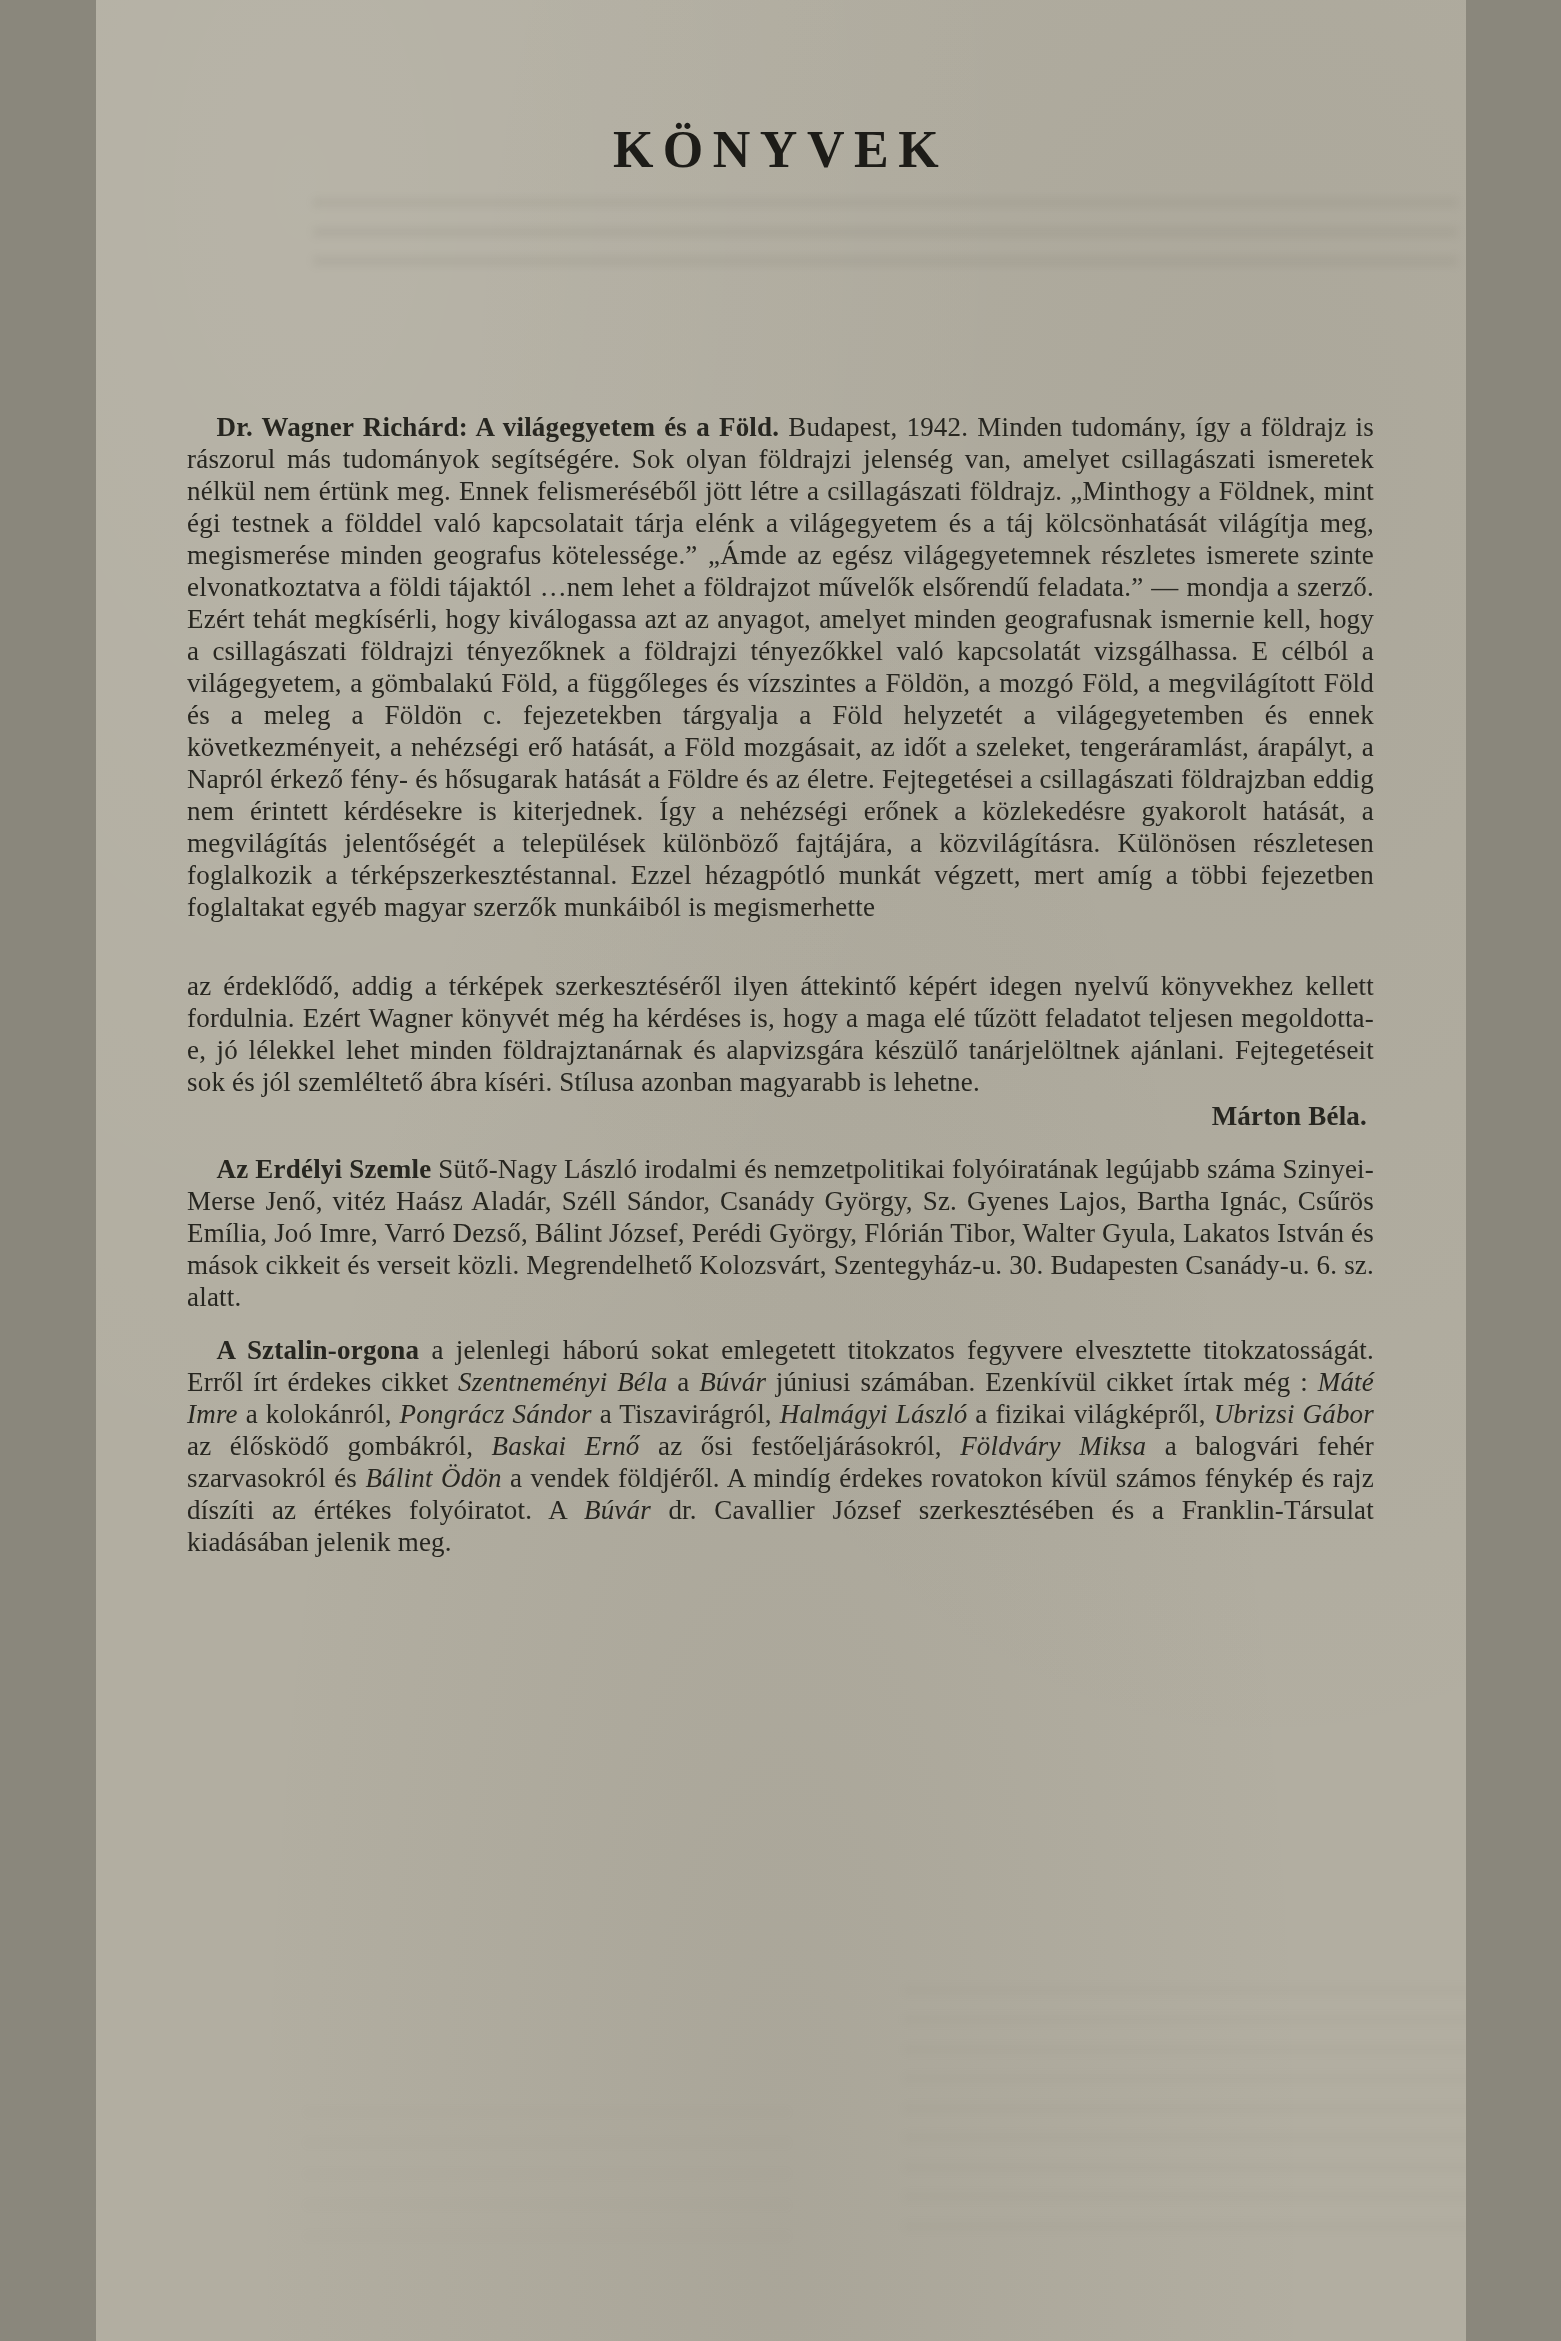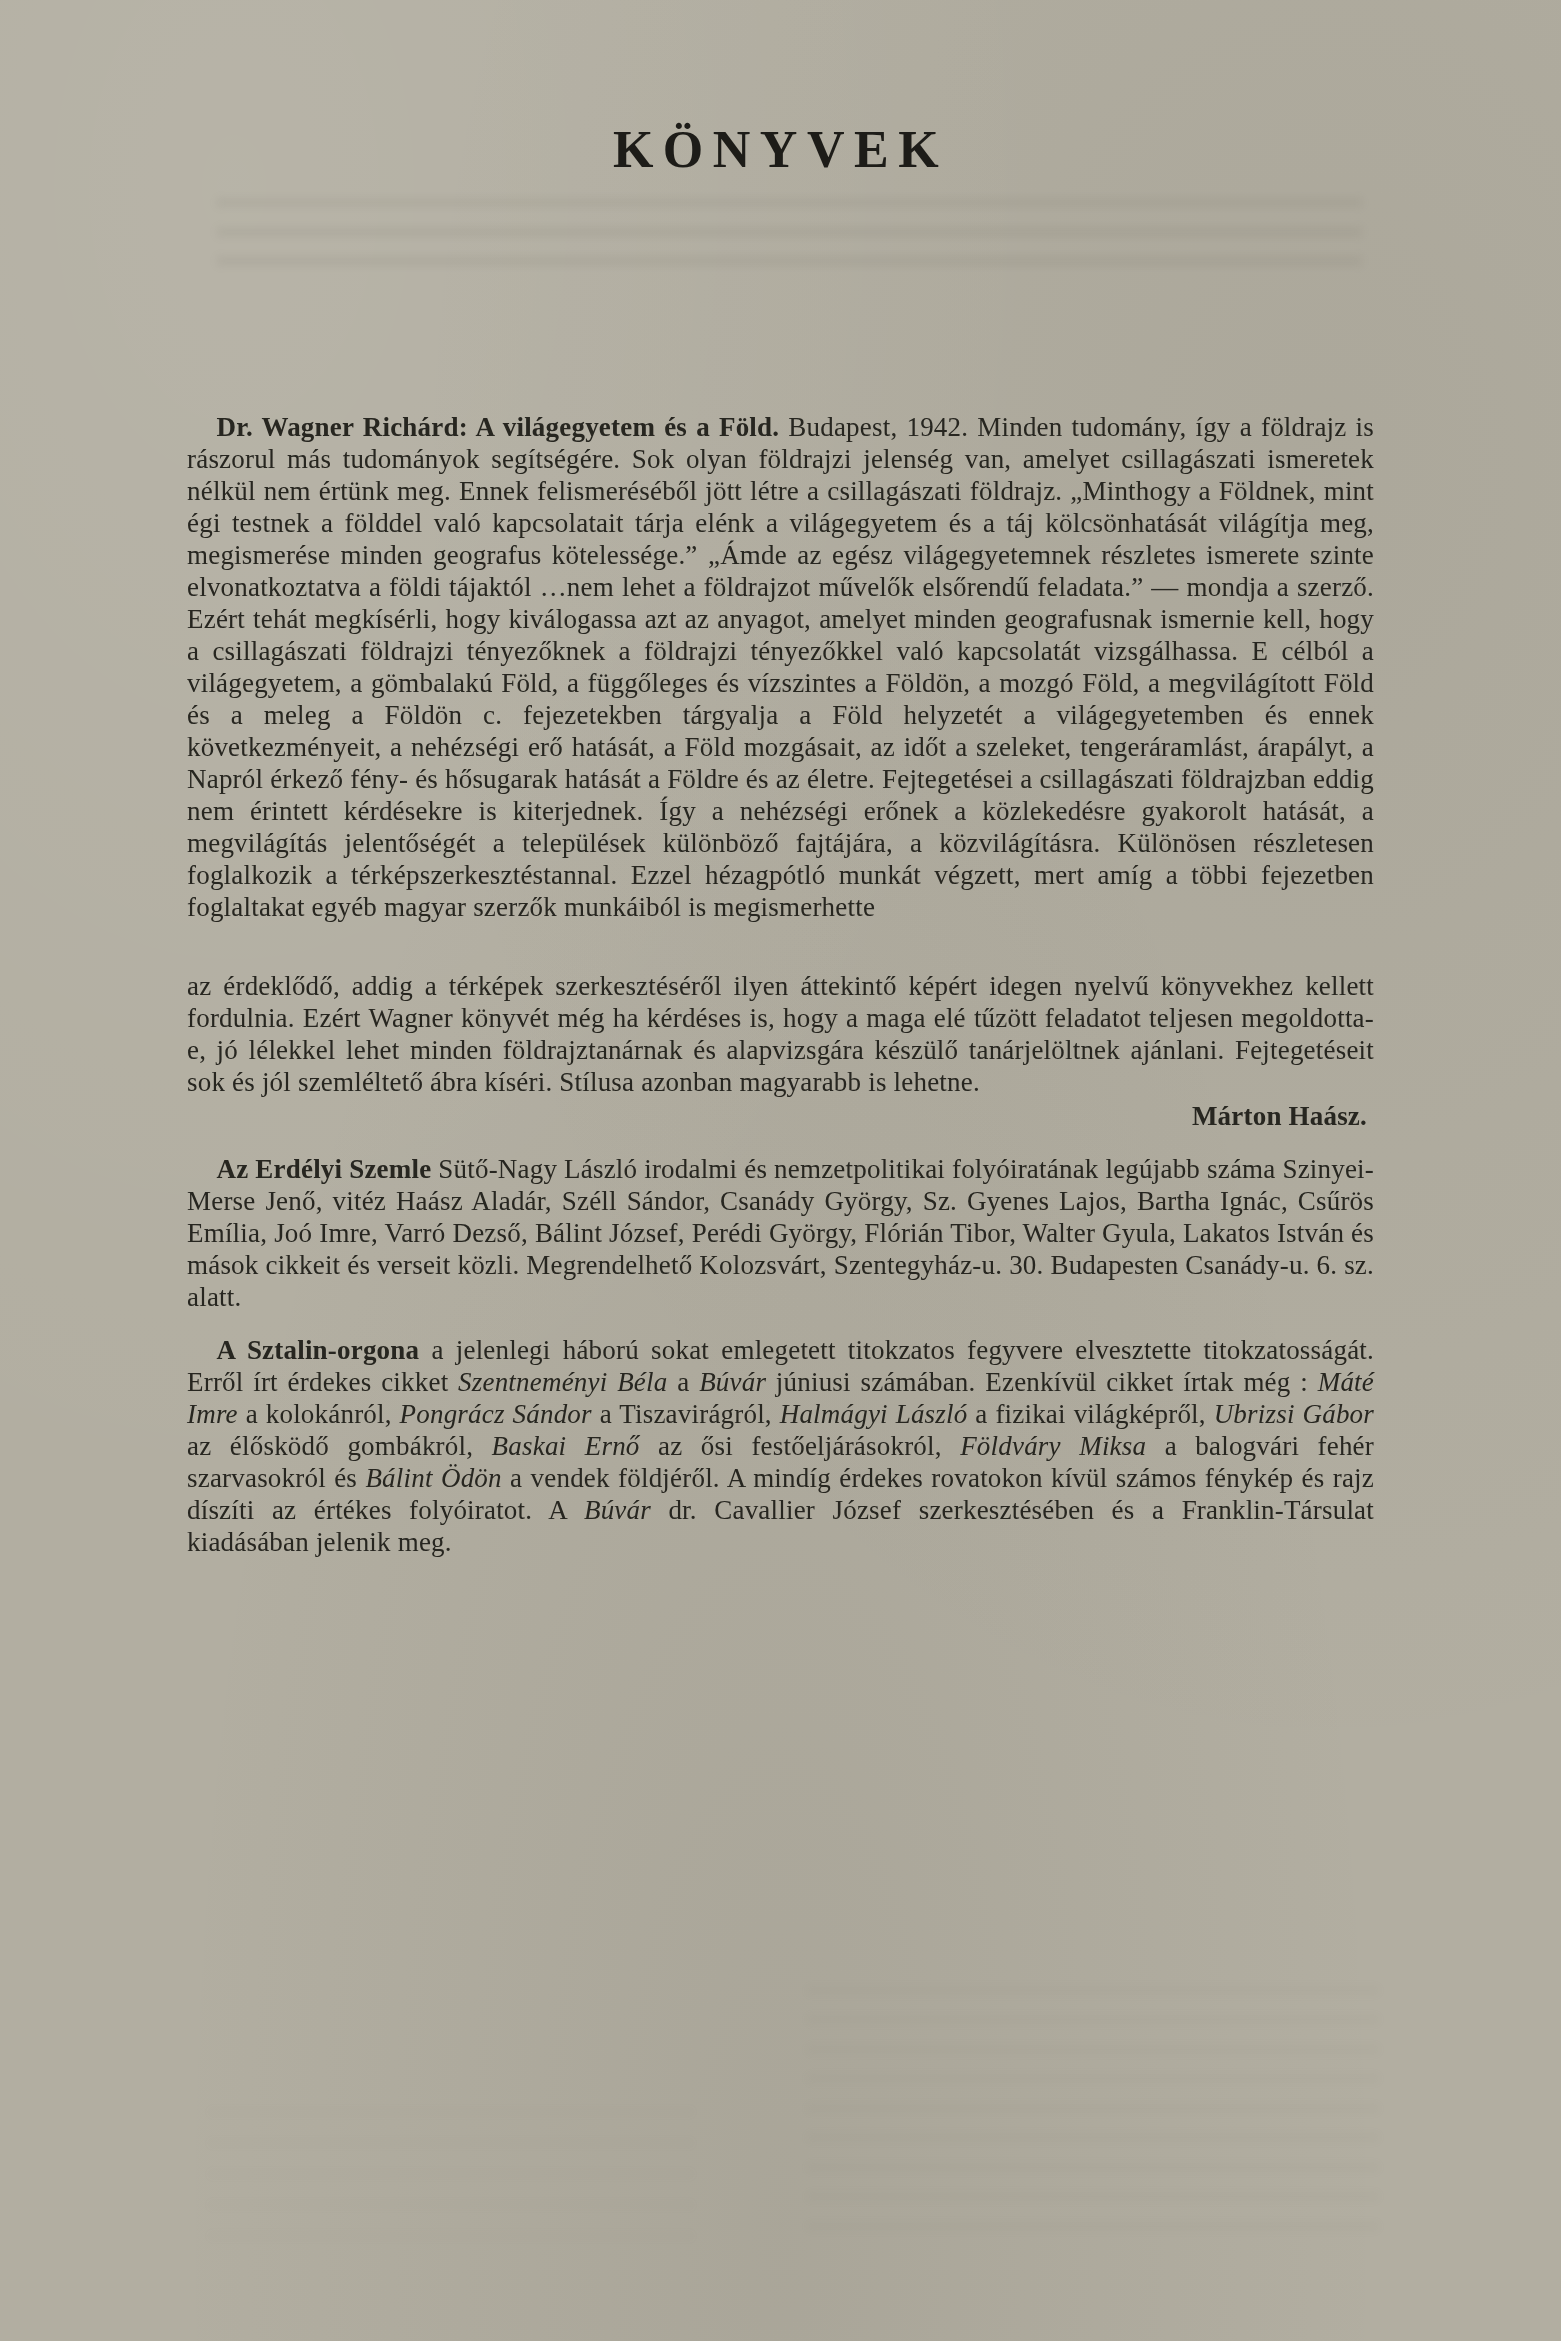--- a/index.html
+++ b/index.html
@@ -2,21 +2,21 @@
 <html style="font-size:14px"><head>
 <meta charset="utf-8">
 <style>
   html, body {
     margin: 0;
     padding: 0;
     background: #8a877c;
   }
   .page {
     position: relative;
-    width: 1561px;
+    width: 1370px;
     height: 2342px;
     margin: 0 auto;
     overflow: hidden;
     background:
       radial-gradient(ellipse at 15% 8%, rgba(255,255,255,0.07), transparent 45%),
       radial-gradient(ellipse at 85% 20%, rgba(70,66,56,0.06), transparent 50%),
       radial-gradient(ellipse at 50% 95%, rgba(70,66,56,0.08), transparent 55%),
       #b2aea1;
     font-family: "Liberation Serif", "DejaVu Serif", serif;
     color: #272620;
@@ -89,19 +89,19 @@
   <div class="ghost ghost-3"></div>
 
   <h1 class="title">KÖNYVEK</h1>
 
   <div class="columns">
     <div class="col">
         <p class="para indent"><span class="bold">Dr. Wagner Richárd: A világegyetem és a Föld.</span><span> Budapest, 1942. Minden tudomány, így a földrajz is rászorul más tudományok segítségére. Sok olyan földrajzi jelenség van, amelyet csillagászati ismeretek nélkül nem értünk meg. Ennek felismeréséből jött létre a csillagászati földrajz. „Minthogy a Földnek, mint égi testnek a földdel való kapcsolatait tárja elénk a világegyetem és a táj kölcsönhatását világítja meg, megismerése minden geografus kötelessége.” „Ámde az egész világegyetemnek részletes ismerete szinte elvonatkoztatva a földi tájaktól …nem lehet a földrajzot művelők elsőrendű feladata.” — mondja a szerző. Ezért tehát megkísérli, hogy kiválogassa azt az anyagot, amelyet minden geografusnak ismernie kell, hogy a csillagászati földrajzi tényezőknek a földrajzi tényezőkkel való kapcsolatát vizsgálhassa. E célból a világegyetem, a gömbalakú Föld, a függőleges és vízszintes a Földön, a mozgó Föld, a megvilágított Föld és a meleg a Földön c. fejezetekben tárgyalja a Föld helyzetét a világegyetemben és ennek következményeit, a nehézségi erő hatását, a Föld mozgásait, az időt a szeleket, tengeráramlást, árapályt, a Napról érkező fény- és hősugarak hatását a Földre és az életre. Fejtegetései a csillagászati földrajzban eddig nem érintett kérdésekre is kiterjednek. Így a nehézségi erőnek a közlekedésre gyakorolt hatását, a megvilágítás jelentőségét a települések különböző fajtájára, a közvilágításra. Különösen részletesen foglalkozik a térképszerkesztéstannal. Ezzel hézagpótló munkát végzett, mert amíg a többi fejezetben foglaltakat egyéb magyar szerzők munkáiból is megismerhette</span></p>
       </div>
     <div class="col">
         <p class="para"><span>az érdeklődő, addig a térképek szerkesztéséről ilyen áttekintő képért idegen nyelvű könyvekhez kellett fordulnia. Ezért Wagner könyvét még ha kérdéses is, hogy a maga elé tűzött feladatot teljesen megoldotta-e, jó lélekkel lehet minden földrajztanárnak és alapvizsgára készülő tanárjelöltnek ajánlani. Fejtegetéseit sok és jól szemléltető ábra kíséri. Stílusa azonban magyarabb is lehetne.</span></p>
-        <p class="para signature"><span class="bold">Márton Haász.</span></p>
+        <p class="para signature"><span class="bold">Márton Béla.</span></p>
         <p class="para section indent"><span class="bold">Az Erdélyi Szemle</span><span> Sütő-Nagy László irodalmi és nemzetpolitikai folyóiratának legújabb száma Szinyei-Merse Jenő, vitéz Haász Aladár, Széll Sándor, Csanády György, Sz. Gyenes Lajos, Bartha Ignác, Csűrös Emília, Joó Imre, Varró Dezső, Bálint József, Perédi György, Flórián Tibor, Walter Gyula, Lakatos István és mások cikkeit és verseit közli. Megrendelhető Kolozsvárt, Szentegyház-u. 30. Budapesten Csanády-u. 6. sz. alatt.</span></p>
         <p class="para section indent"><span class="bold">A Sztalin-orgona</span><span> a jelenlegi háború sokat emlegetett titokzatos fegyvere elvesztette titokzatosságát. Erről írt érdekes cikket </span><span class="italic">Szentneményi Béla</span><span> a </span><span class="italic">Búvár</span><span> júniusi számában. Ezenkívül cikket írtak még : </span><span class="italic">Máté Imre</span><span> a kolokánról, </span><span class="italic">Pongrácz Sándor</span><span> a Tiszavirágról, </span><span class="italic">Halmágyi László</span><span> a fizikai világképről, </span><span class="italic">Ubrizsi Gábor</span><span> az élősködő gombákról, </span><span class="italic">Baskai Ernő</span><span> az ősi festőeljárásokról, </span><span class="italic">Földváry Miksa</span><span> a balogvári fehér szarvasokról és </span><span class="italic">Bálint Ödön</span><span> a vendek földjéről. A mindíg érdekes rovatokon kívül számos fénykép és rajz díszíti az értékes folyóiratot. A </span><span class="italic">Búvár</span><span> dr. Cavallier József szerkesztésében és a Franklin-Társulat kiadásában jelenik meg.</span></p>
       </div>
   </div>
 </div>
 
 
 </body></html>

